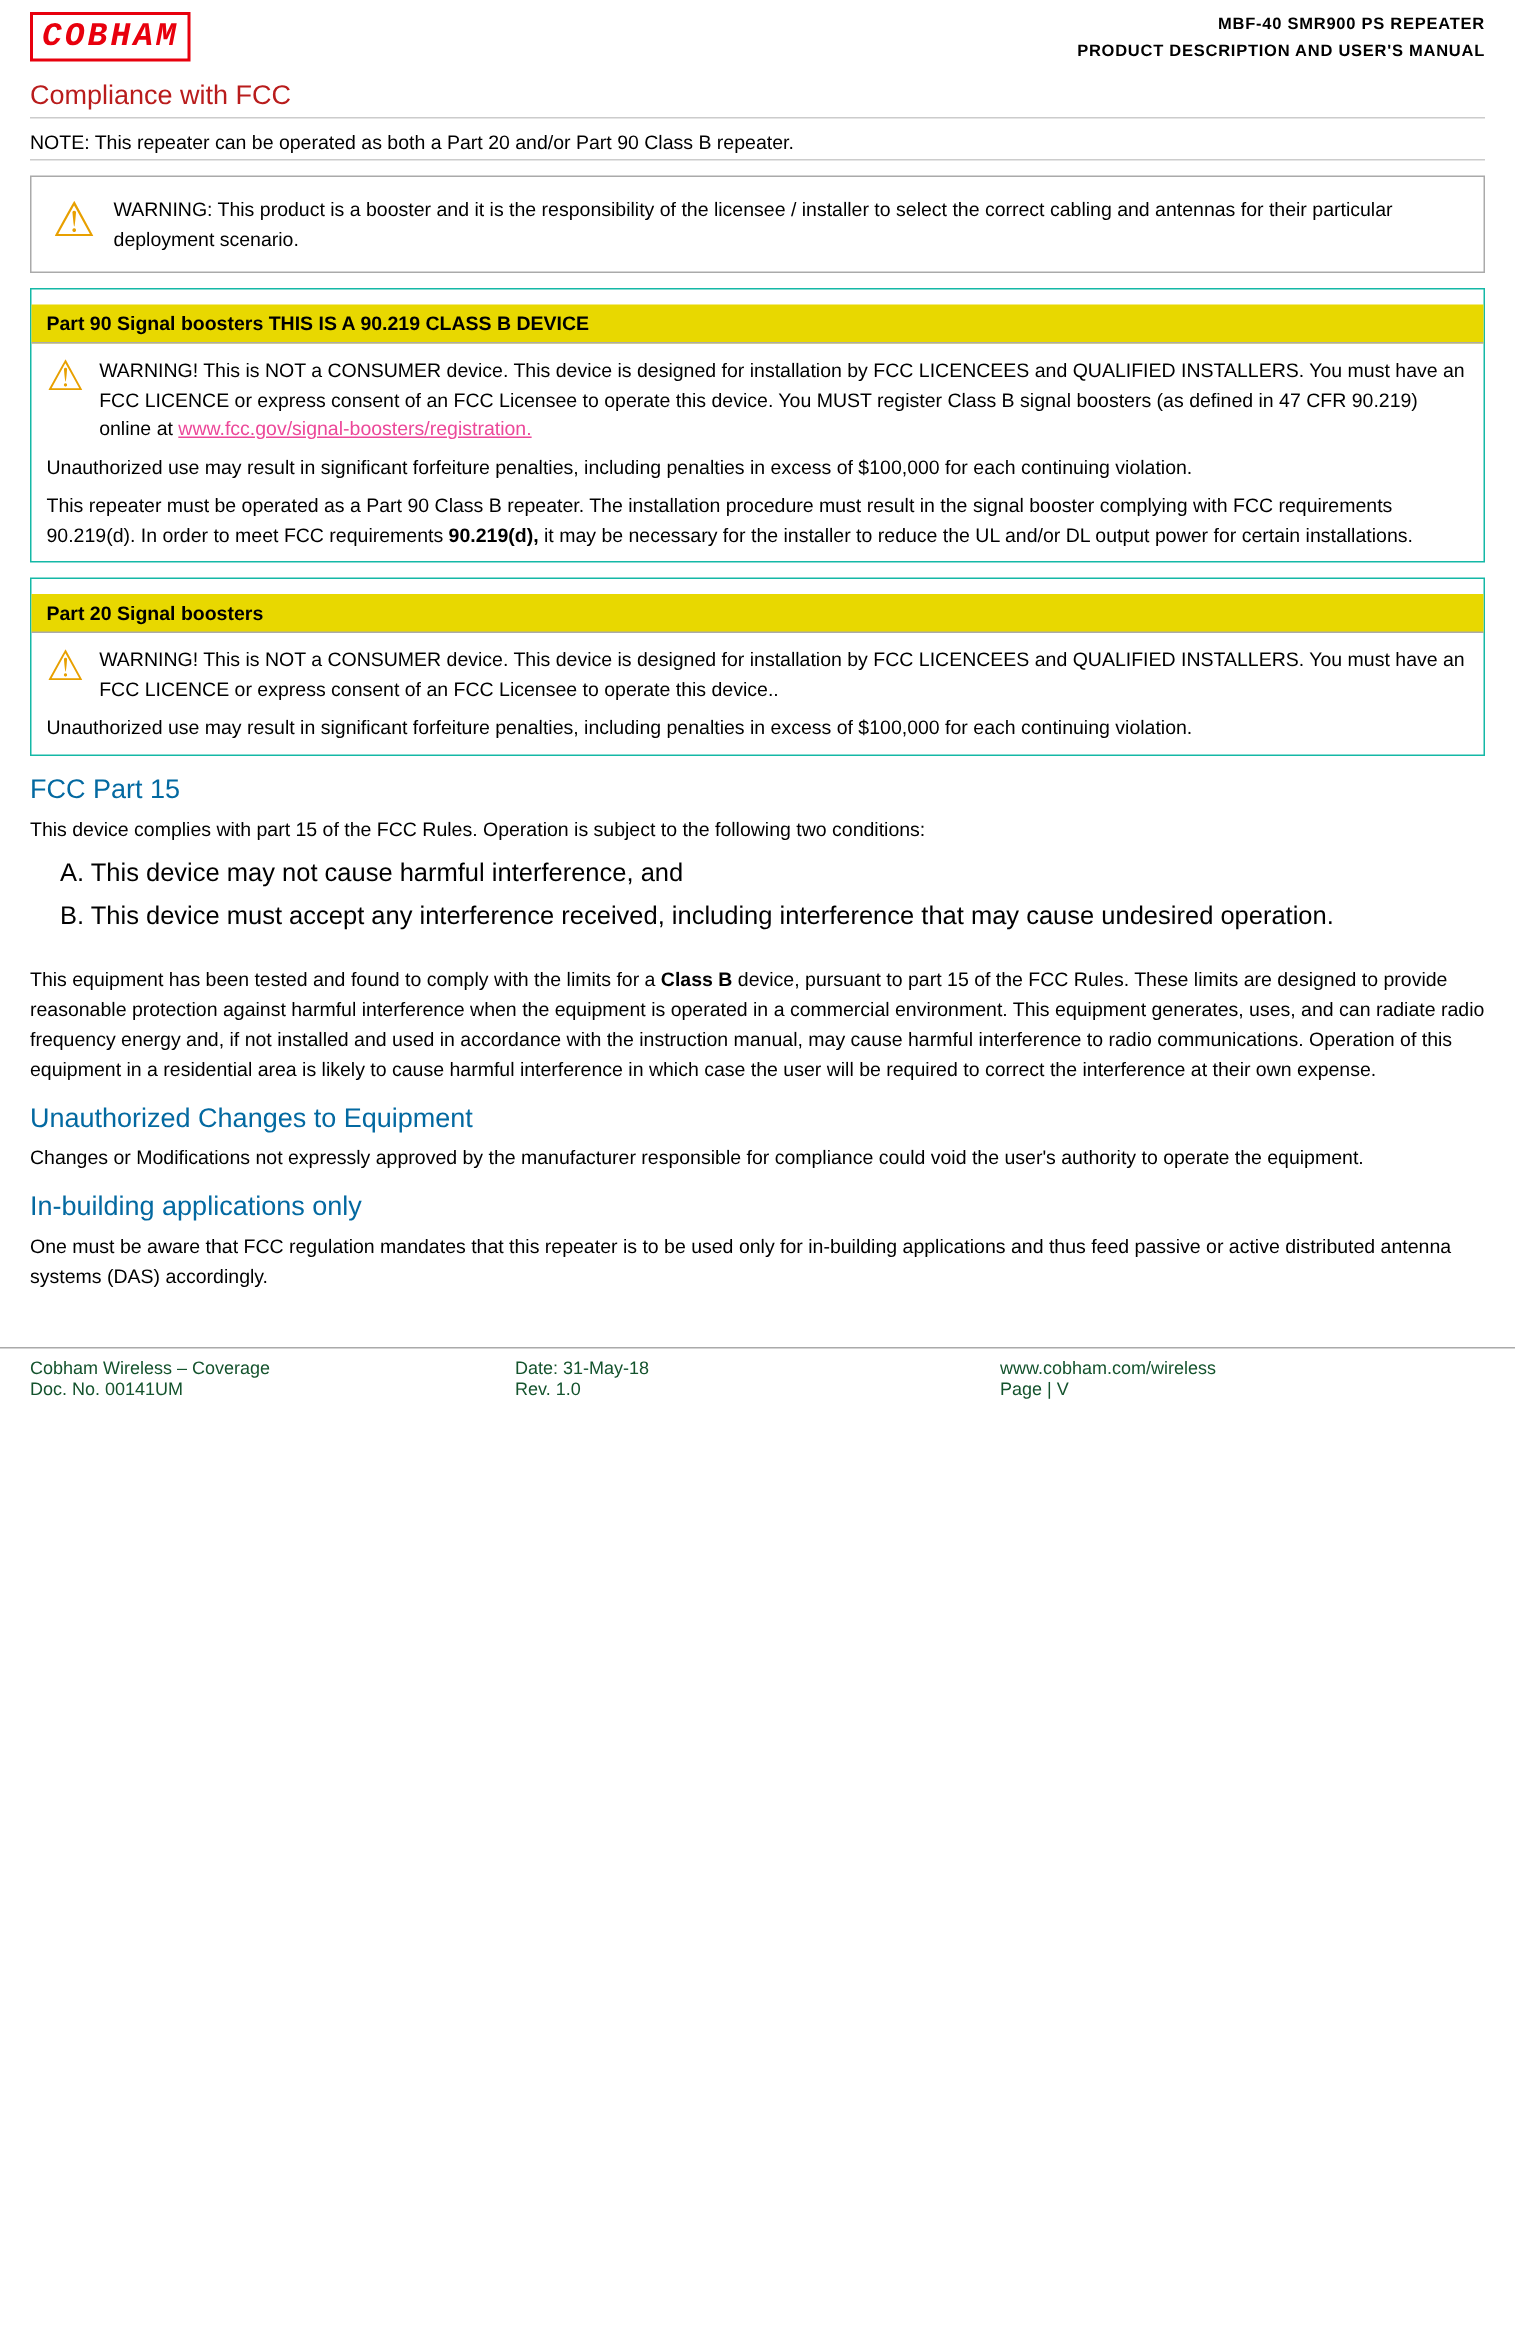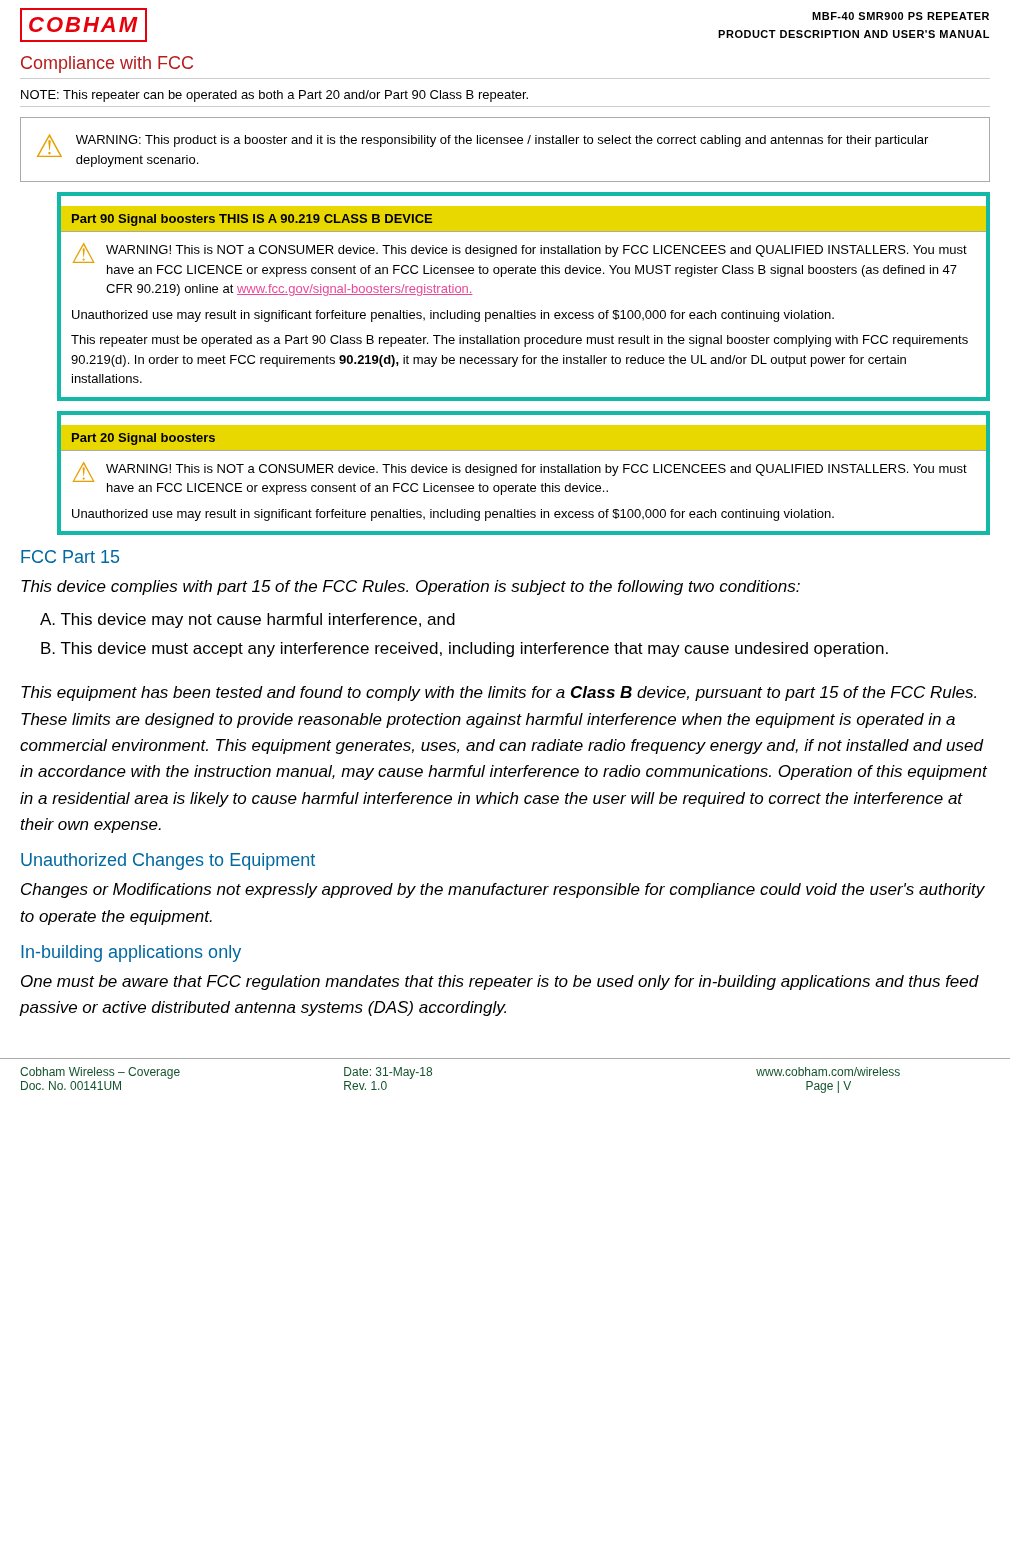--- a/index.html
+++ b/index.html
@@ -24,20 +24,21 @@
     .logo-area {
       display: flex;
       align-items: center;
     }
     .logo-text {
       font-size: 22px;
       font-weight: 900;
       color: #e8000d;
       letter-spacing: 2px;
       font-style: italic;
+      font-family: Liberation Mono, monospace;
     }
     .logo-box {
       border: 2px solid #e8000d;
       padding: 2px 6px;
       margin-right: 4px;
     }
     .header-right {
       text-align: right;
       font-size: 11px;
       font-weight: bold;
@@ -89,23 +90,22 @@
     
     .yellow-header {
       background: #e8d800;
       padding: 5px 10px;
       font-weight: bold;
       font-size: 13px;
       margin-top: 10px;
     }
 
     .section-box {
-      border: 4px solid #14b8a6;
+      border: 1px solid #14b8a6;
       margin-bottom: 10px;
-      margin-left: 37px;
     }
     .section-box .yellow-header {
       border-bottom: 1px solid #aaa;
     }
     .section-content {
       padding: 8px 10px;
     }
 
     .section-content p {
       margin-bottom: 6px;
@@ -135,24 +135,23 @@
 
     
     .section-title {
       font-size: 18px;
       color: #0369a1;
       font-weight: normal;
       margin: 12px 0 6px 0;
     }
 
     .body-text {
-      font-size: 17px;
+      font-size: 13px;
       line-height: 1.55;
       margin-bottom: 6px;
-      font-style: italic;
     }
 
     .list-item {
       font-size: 17px;
       line-height: 1.55;
       margin-left: 20px;
       margin-bottom: 3px;
     }
 
     
@@ -165,21 +164,21 @@
       align-items: flex-start;
       font-size: 12px;
       color: #14532d;
     }
     .footer-left, .footer-center, .footer-right {
       flex: 1;
     }
     .footer-center {
     }
     .footer-right {
-      text-align: center;
+      text-align: left;
     }
   </style>
 </head>
 <body>
 
 <div class="header">
   <div class="logo-area">
     <div class="logo-box">
       <span class="logo-text">COBHAM</span>
     </div>

